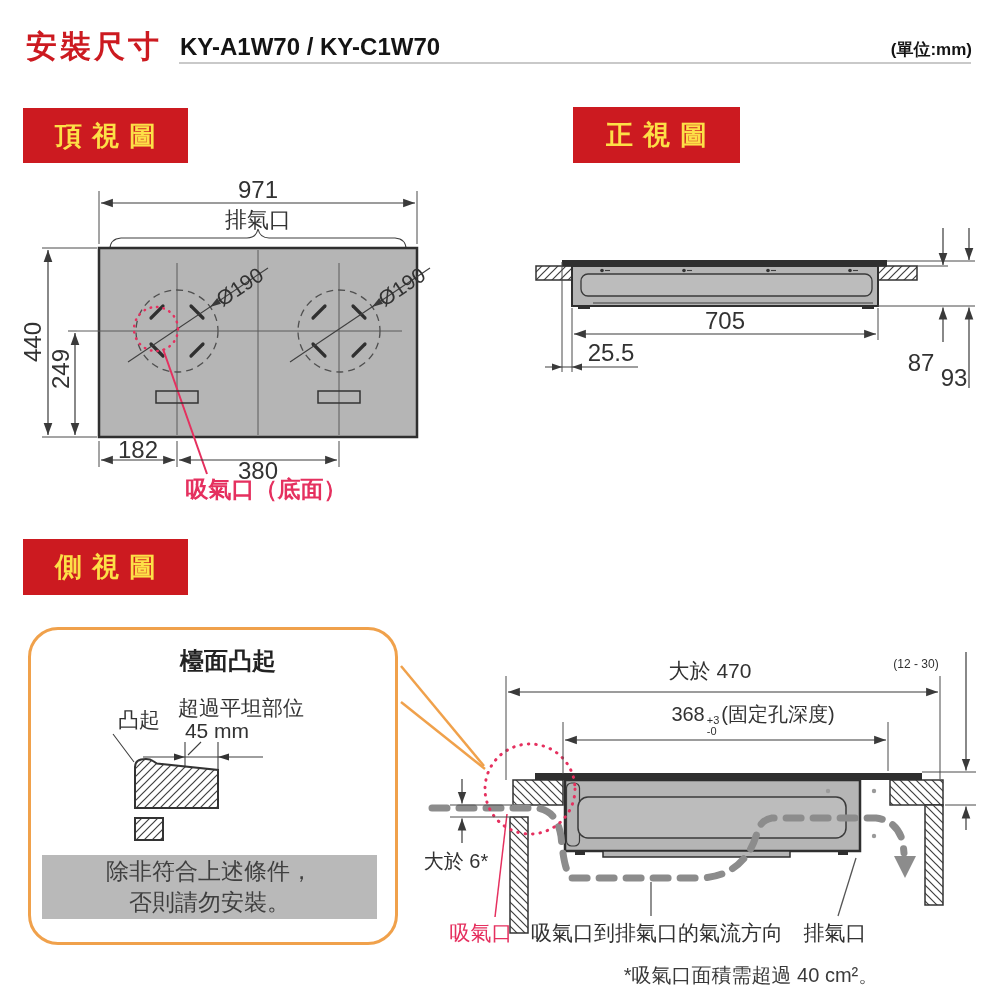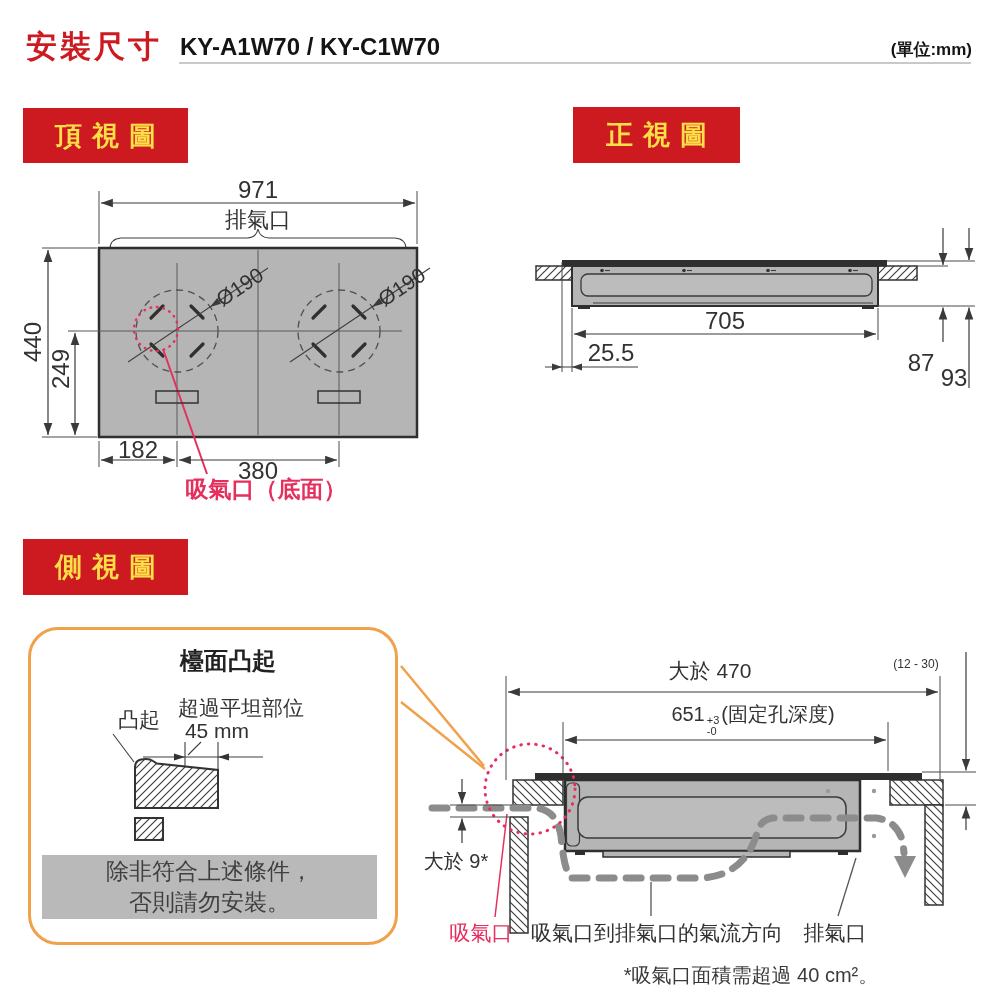--- a/index.html
+++ b/index.html
@@ -226,27 +226,27 @@
   <div class="lbl num" style="left:258px;top:430px;margin-top:41px;">380</div>
   <div class="lbl pink bold" style="left:266px;top:489px;font-size:23px;">吸氣口（底面）</div>
 
   <div class="lbl num" style="left:725px;top:321px;">705</div>
   <div class="lbl num" style="left:611px;top:353px;">25.5</div>
   <div class="lbl num" style="left:921px;top:331px;margin-top:32px;">87</div>
   <div class="lbl num" style="left:954px;top:378px;">93</div>
 
   <div class="lbl cjk" style="left:710px;top:671px;">大於 470</div>
   <div class="lbl" style="left:753px;top:719px;font-size:20px;">
-    <span>651</span><span class="tol">
+    <span>368</span><span class="tol">
         <span>+3</span>
         <span>-0</span>
       </span><span>(固定孔深度)</span>
   </div>
   <div class="lbl" style="left:916px;top:664px;font-size:12px;">(12 - 30)</div>
-  <div class="lbl" style="left:456px;top:861px;font-size:20px;">大於 9*</div>
+  <div class="lbl" style="left:456px;top:861px;font-size:20px;">大於 6*</div>
   <div class="lbl cjk pink" style="left:481px;top:933px;">吸氣口</div>
   <div class="lbl cjk" style="left:657px;top:933px;">吸氣口到排氣口的氣流方向</div>
   <div class="lbl cjk" style="left:835px;top:933px;">排氣口</div>
   <div class="lbl" style="left:751px;top:975px;font-size:20px;color:#3a3a3a;">*吸氣口面積需超過 40 cm²。</div>
 
   <div class="lbl bold" style="left:228px;top:661px;font-size:24px;color:#222;">檯面凸起</div>
   <div class="lbl cjk" style="left:105px;top:720px;margin-left:34px;">凸起</div>
   <div class="lbl cjk" style="left:241px;top:708px;">超過平坦部位</div>
   <div class="lbl cjk" style="left:217px;top:731px;">45 mm</div>
 

